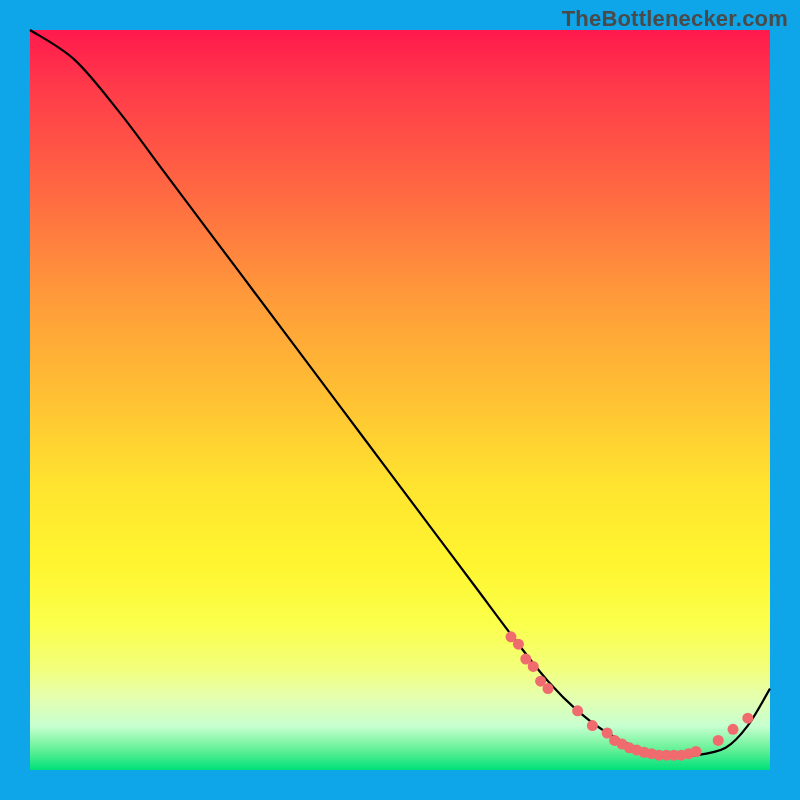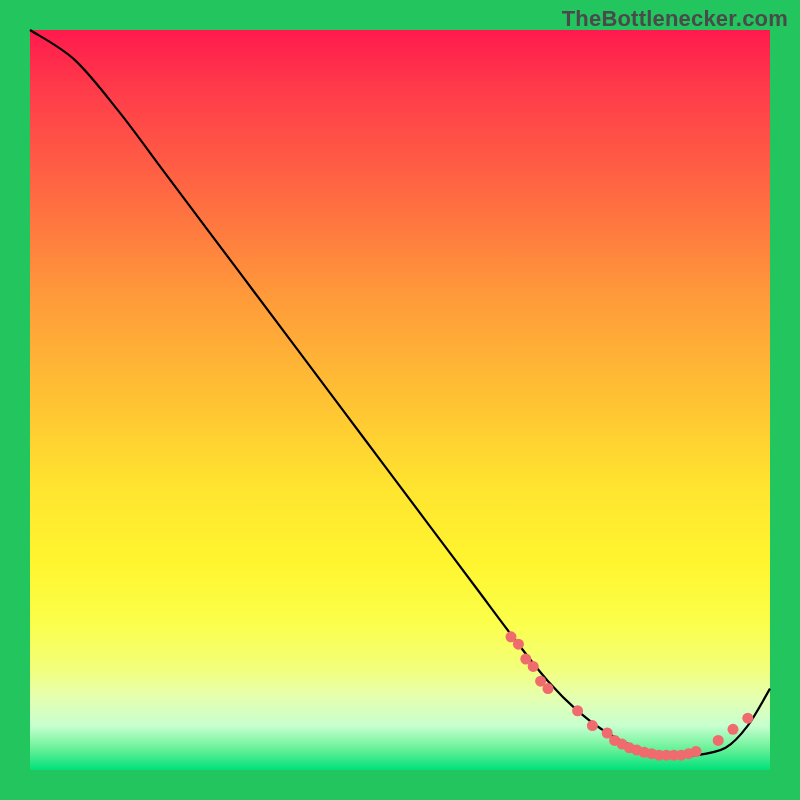--- a/index.html
+++ b/index.html
@@ -8,21 +8,21 @@
     width: 800px;
     height: 800px;
     background: #000;
     overflow: hidden;
     font-family: Arial, Helvetica, sans-serif;
   }
   .frame {
     position: relative;
     width: 800px;
     height: 800px;
-    background: #22c55e;
+    background: #0ea5e9;
   }
   .attribution {
     position: absolute;
     top: 6px;
     right: 12px;
     color: #4a4a4a;
     font-size: 22px;
     font-weight: 600;
     letter-spacing: 0.2px;
   }

